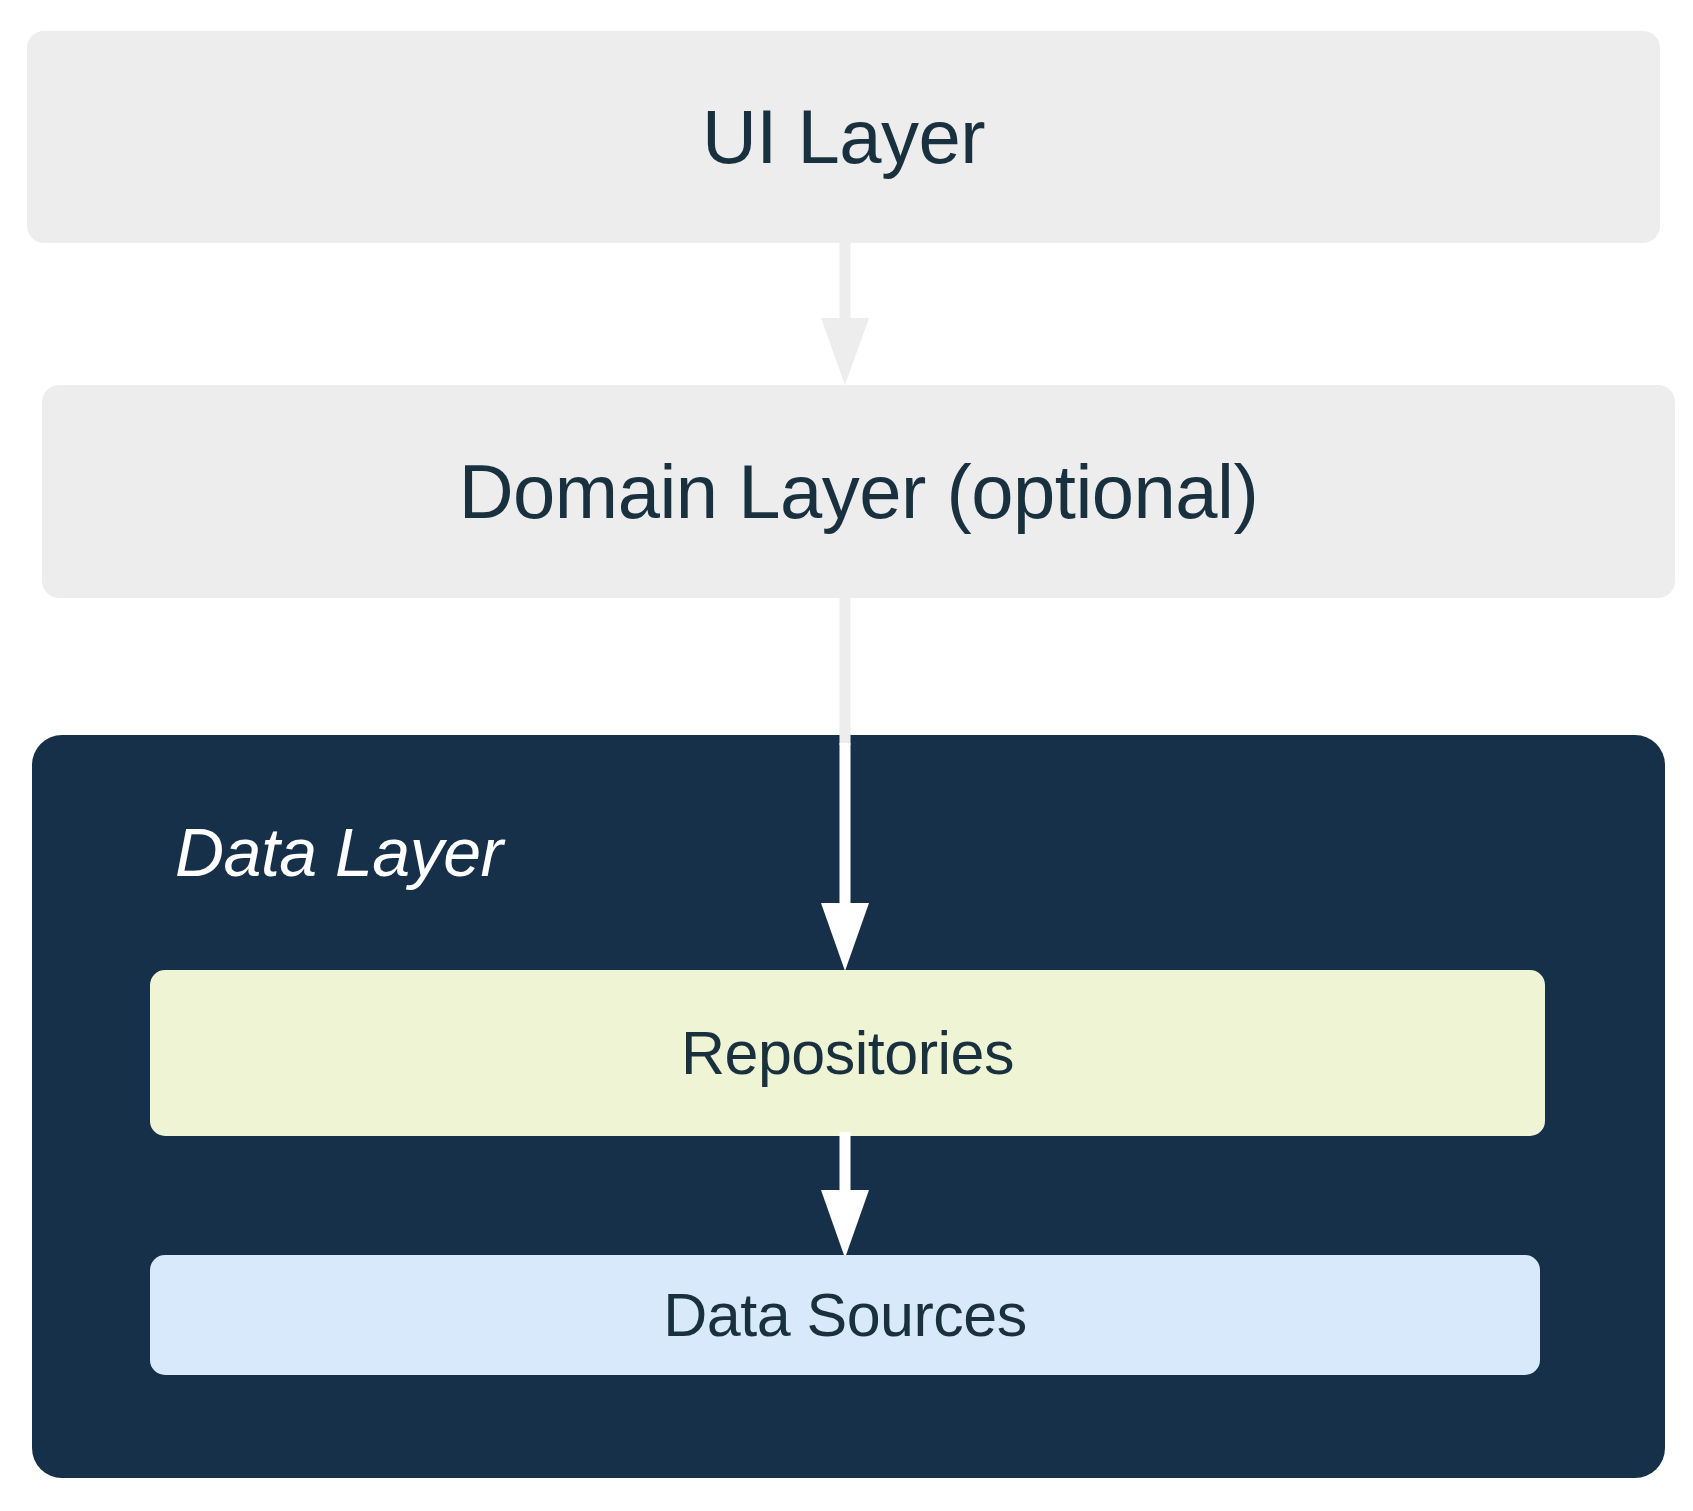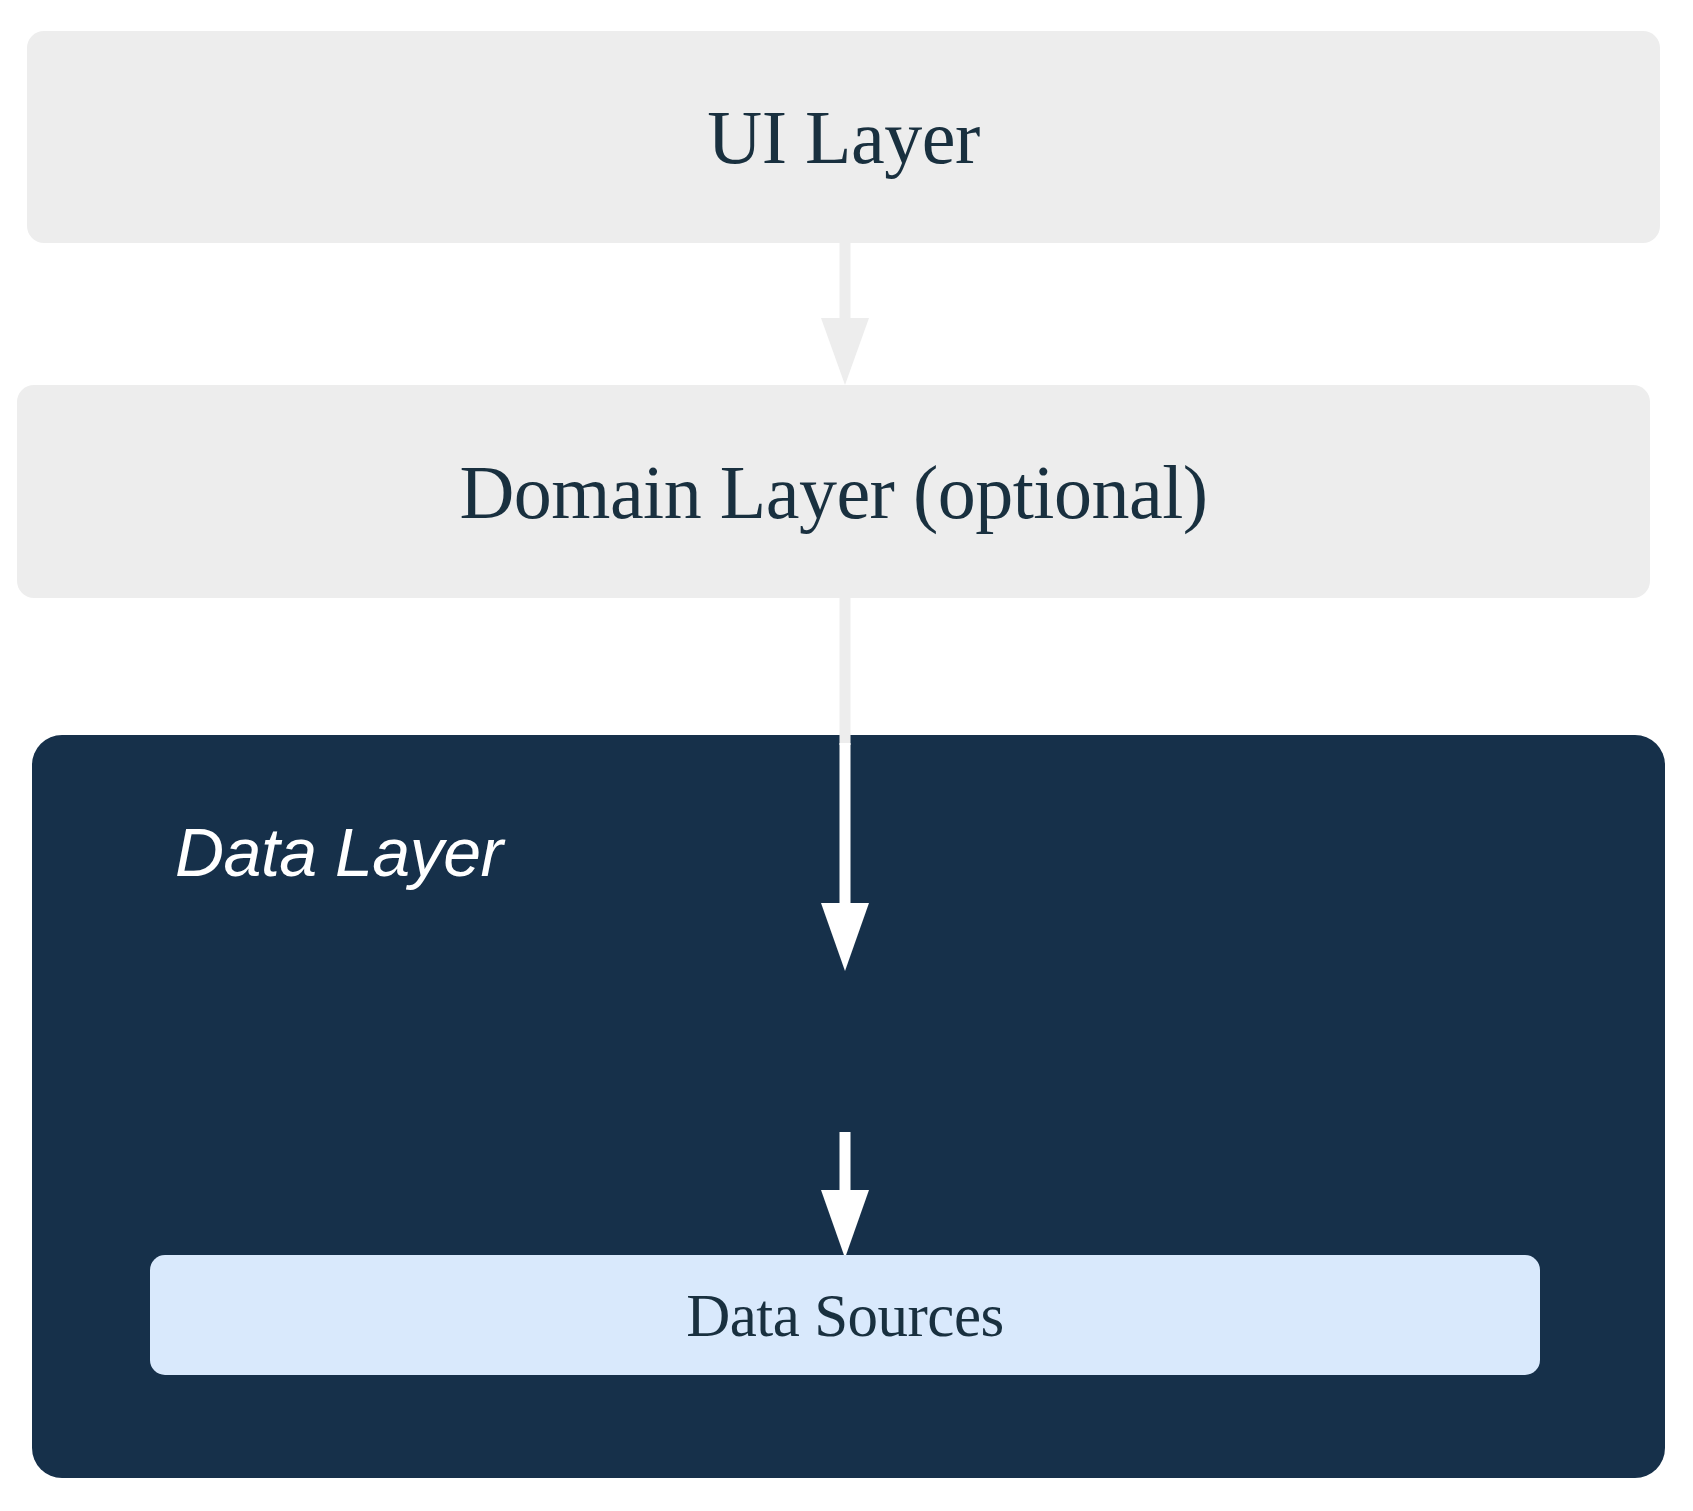--- a/index.html
+++ b/index.html
@@ -28,40 +28,39 @@
     display: flex;
     align-items: center;
     justify-content: center;
   }
 
   .layer-label {
     font-weight: 400;
     letter-spacing: -0.5px;
     line-height: 1;
     white-space: nowrap;
-    font-family: Liberation Serif, serif;
   }
 
   
   #ui-layer-box {
     left: 27px;
     top: 31px;
     width: 1633px;
     height: 212px;
     background: #ededed;
     border-radius: 17px;
   }
   #ui-layer-box .layer-label {
     font-size: 76px;
     color: #19303f;
   }
 
   
   #domain-layer-box {
-    left: 17px;
+    left: 42px;
     top: 385px;
     width: 1633px;
     height: 213px;
     background: #ededed;
     border-radius: 17px;
   }
   #domain-layer-box .layer-label {
     font-size: 76px;
     color: #19303f;
   }
@@ -151,20 +150,23 @@
   <div class="layer-box" id="data-layer-box">
     <span id="data-layer-title">Data Layer</span>
   </div>
 
   <svg class="arrow" id="arrow-domain-to-repositories" viewBox="0 0 80 240" xmlns="http://www.w3.org/2000/svg">
     <rect x="34.5" y="0" width="11" height="12" fill="#ededed"></rect>
     <rect x="34.5" y="10" width="11" height="165" fill="#ffffff"></rect>
     <polygon points="16,170 64,170 40,238" fill="#ffffff"></polygon>
   </svg>
 
+  <div class="layer-box" id="repositories-box">
+    <span class="layer-label">Repositories</span>
+  </div>
 
   <svg class="arrow" id="arrow-repositories-to-sources" viewBox="0 0 80 128" xmlns="http://www.w3.org/2000/svg">
     <rect x="34.5" y="0" width="11" height="62" fill="#ffffff"></rect>
     <polygon points="16,58 64,58 40,126" fill="#ffffff"></polygon>
   </svg>
 
   <div class="layer-box" id="data-sources-box">
     <span class="layer-label">Data Sources</span>
   </div>
 

